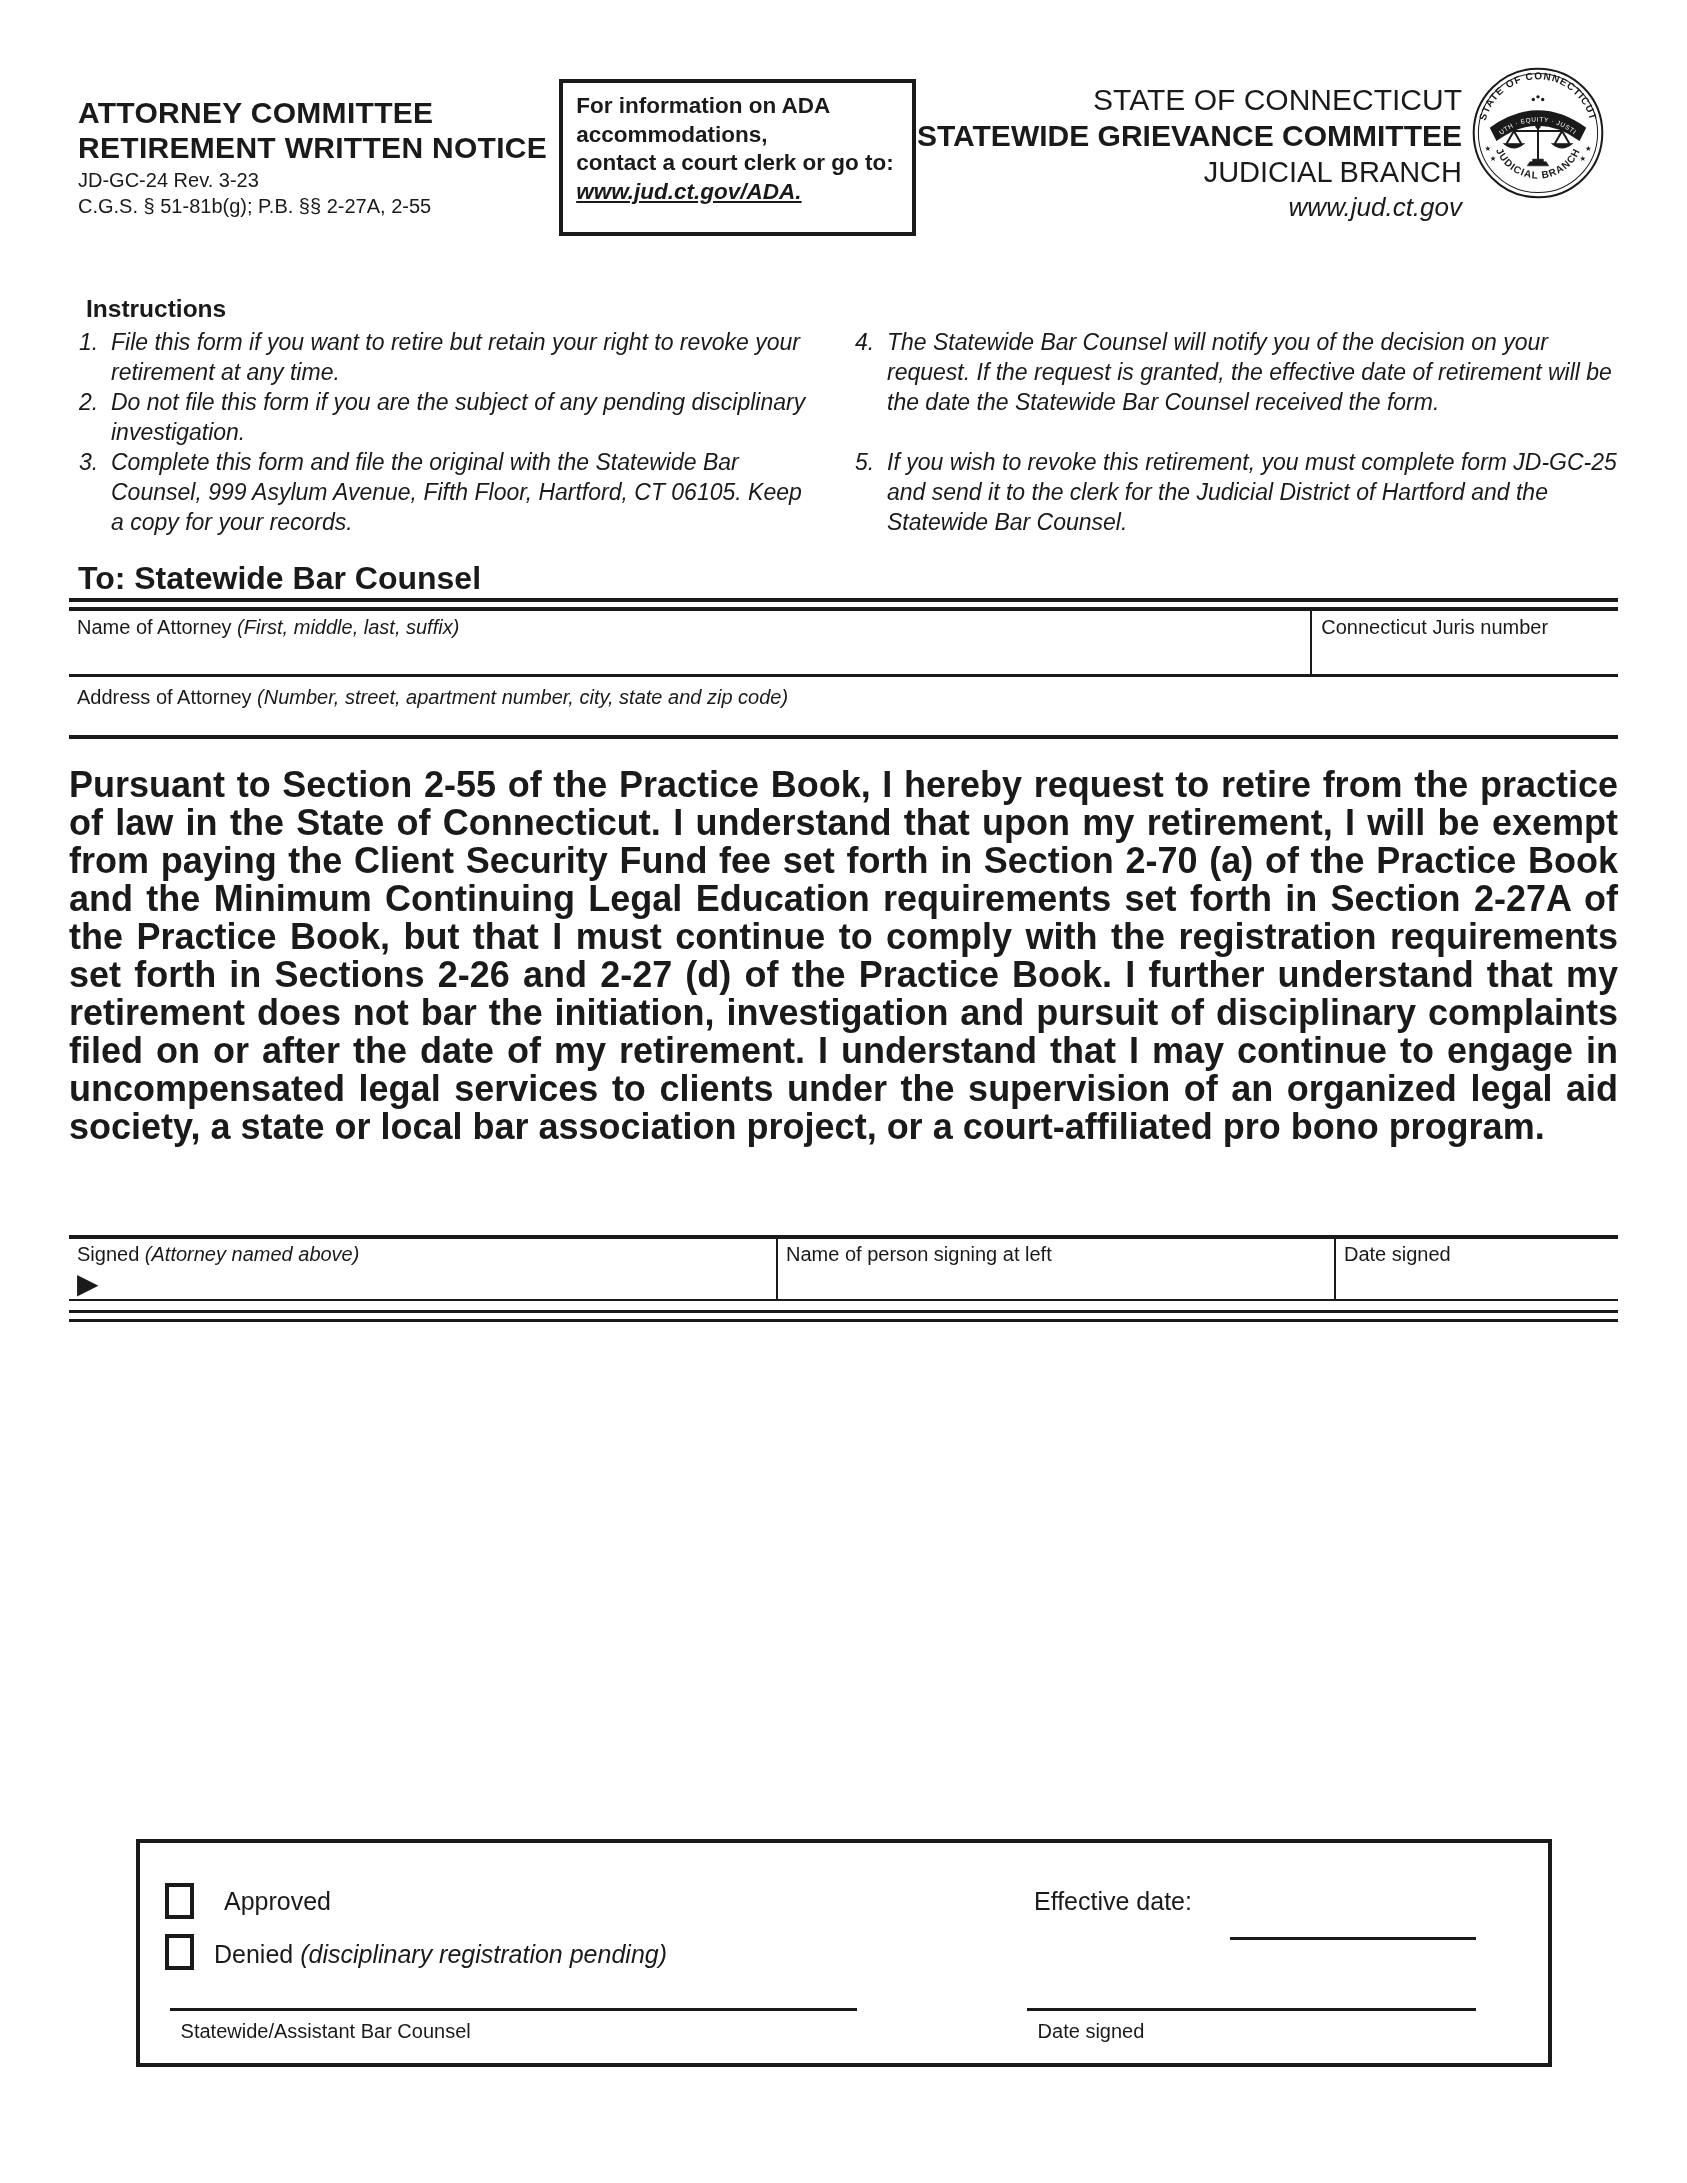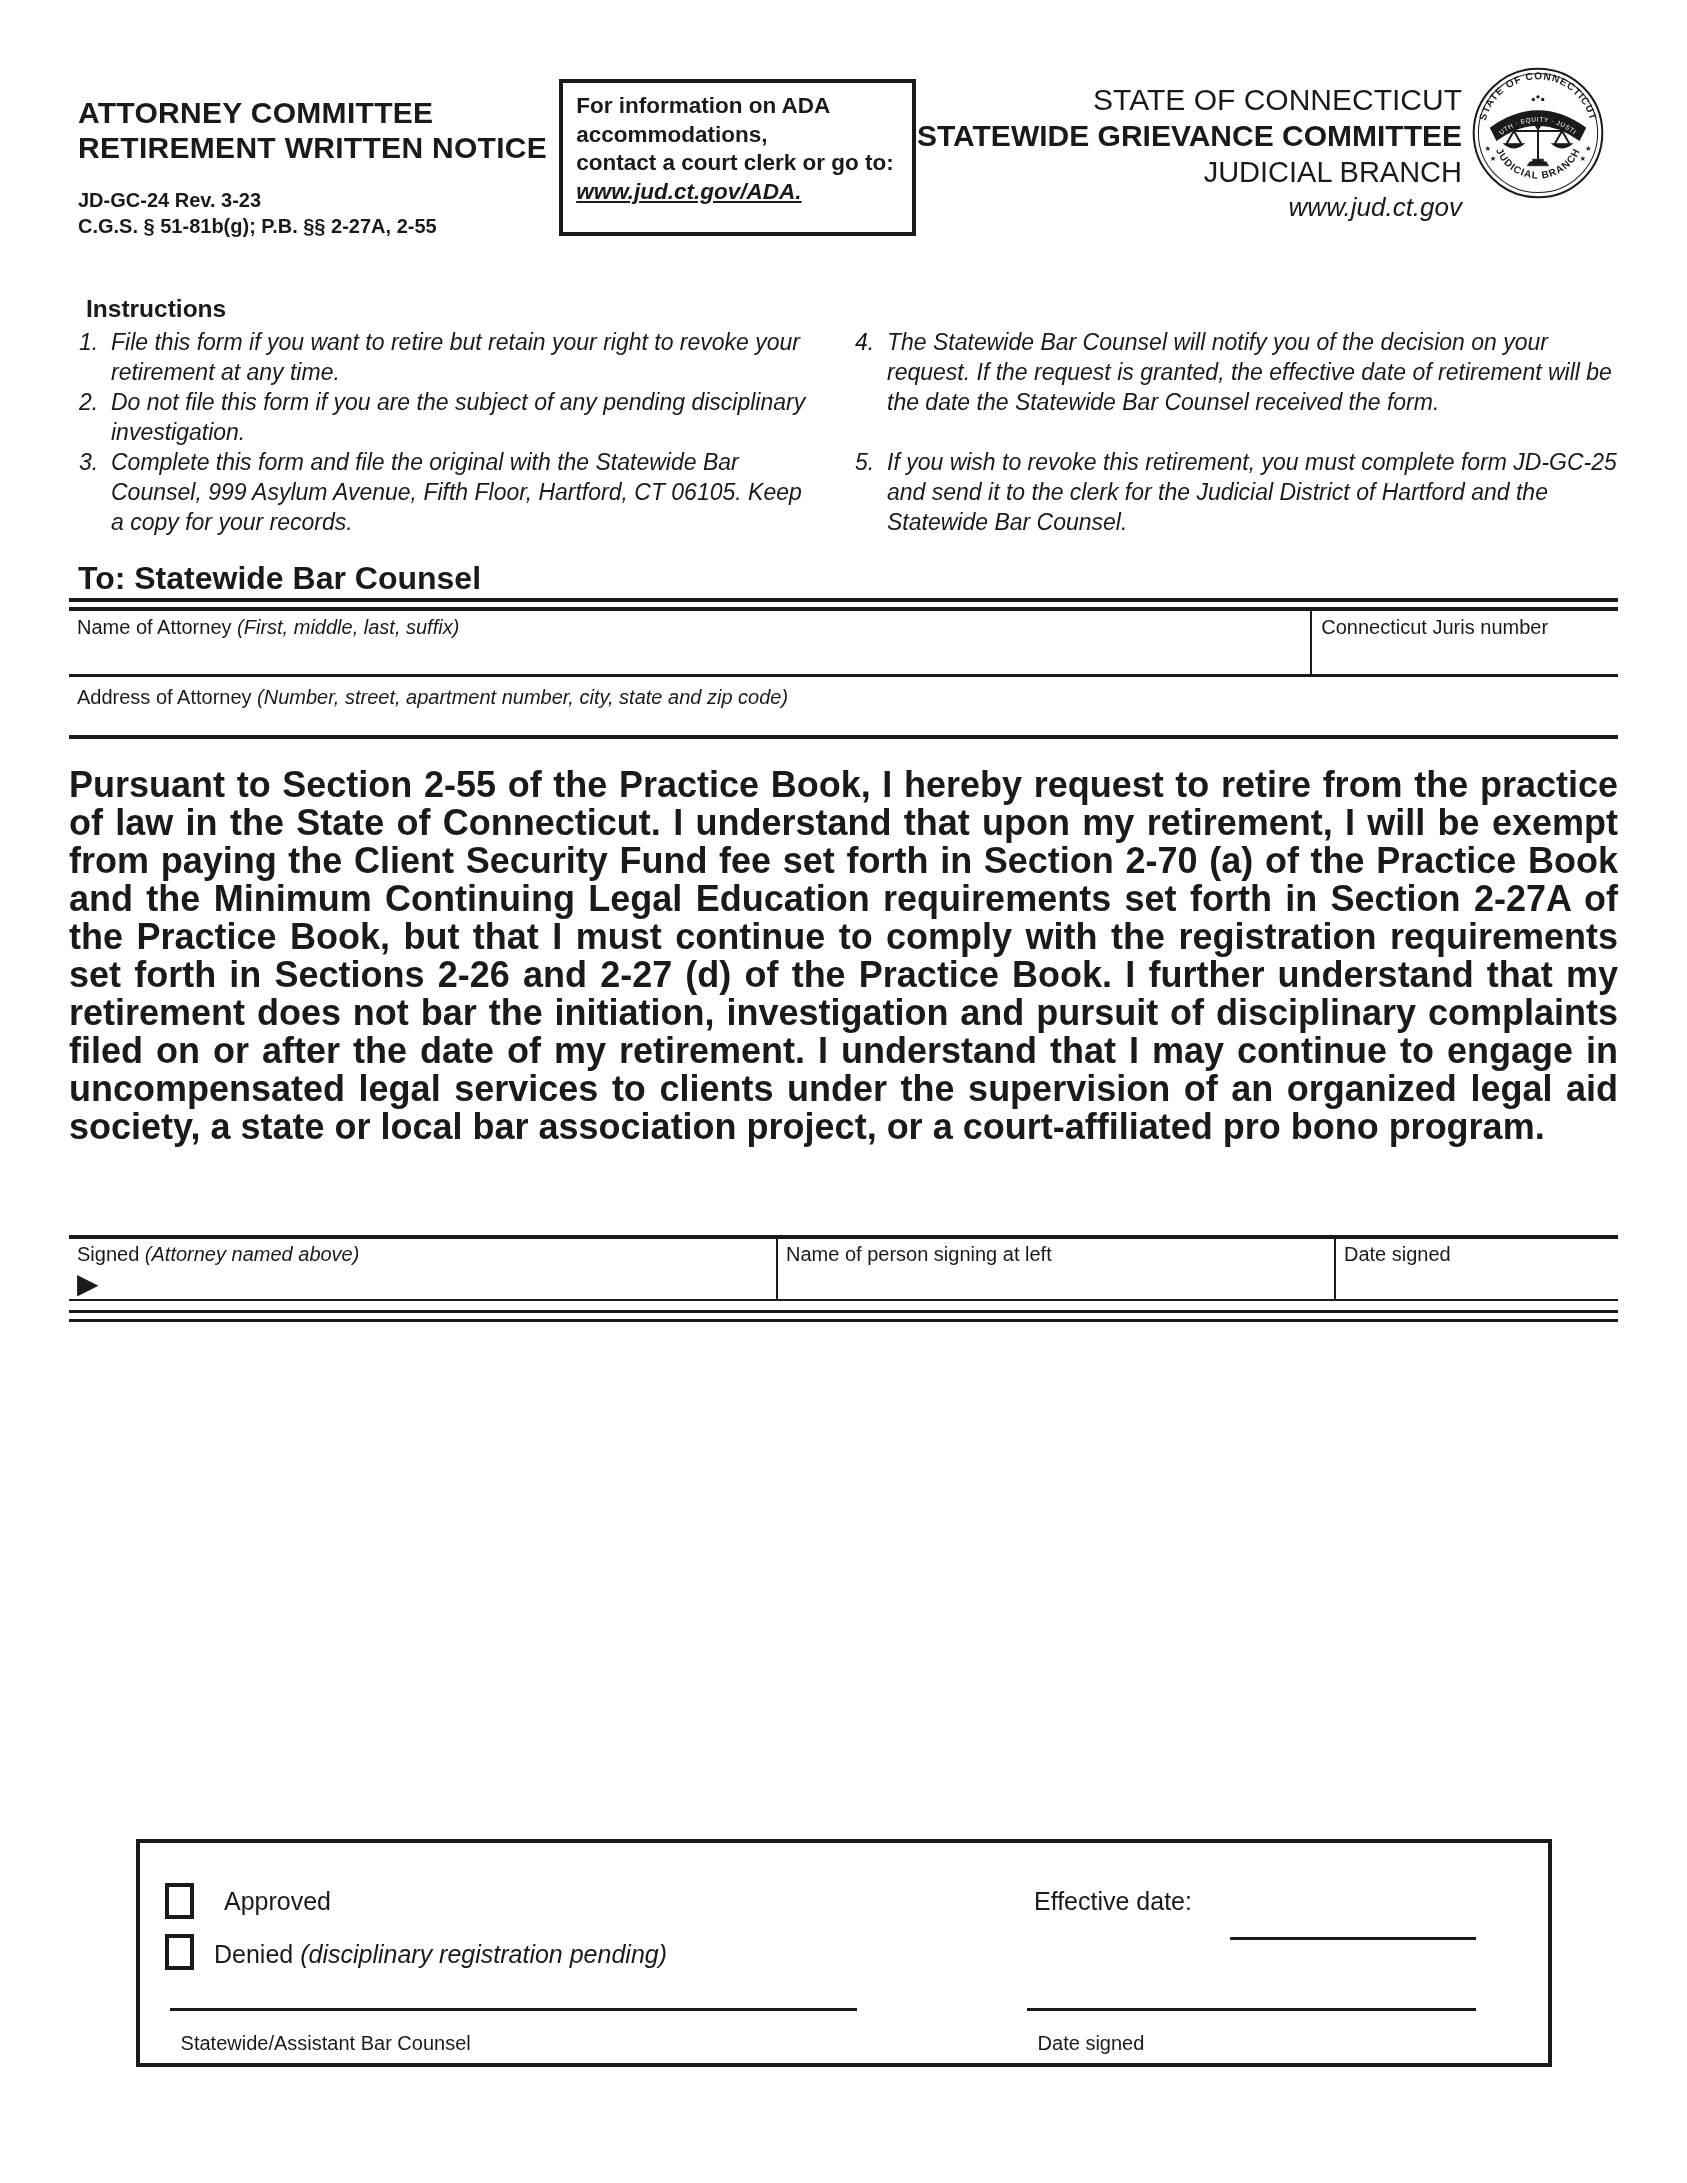--- a/index.html
+++ b/index.html
@@ -10,21 +10,21 @@
     background:#ffffff;
     color:#1a1a1a;
     font-family:"Liberation Sans", sans-serif;
     overflow:hidden;
   }
   .abs { position:absolute; }
 
   
   .hdr-left { left:78px; top:95px; width:483px; }
   .hdr-title { font-weight:bold; font-size:30px; line-height:35px; letter-spacing:0.3px; }
-  .hdr-sub  { font-size:20px; line-height:26px; margin-top:22px;font-weight:bold; }
+  .hdr-sub  { font-size:20px; line-height:26px; margin-top:2px; }
 
   .ada-box {
     left:559px; top:79px; width:357px; height:157px;
     border:4px solid #1a1a1a;
     padding:9.3px 13.2px;
     font-weight:bold; font-size:22.5px; line-height:28.4px;
   }
   .ada-link { font-style:italic; text-decoration:underline; }
 
   .hdr-right { left:913px; top:81px; width:549px; text-align:right; }
@@ -100,21 +100,21 @@
     border:4px solid #1a1a1a; background:#fff;
   }
   .cb1 { left:25px; top:40px; }
   .cb2 { left:25px; top:91px; }
   .apr-lbl { position:absolute; font-size:25px; }
   .lbl-approved { left:74px; top:44px;margin-left:10px; }
   .lbl-denied   { left:74px; top:97px; }
   .lbl-effective { left:894px; top:44px; }
   .eff-line { position:absolute; left:1090px; top:94px; width:246px; border-top:3.3px solid #1a1a1a; }
   .sig-block { position:absolute; top:165px; border-top:3.3px solid #1a1a1a; }
-  .sig-block .under-lbl { font-size:20px; margin-top:21px; padding-left:10.6px; }
+  .sig-block .under-lbl { font-size:20px; margin-top:9px; padding-left:10.6px; }
   .sig-b1 { left:30px;   width:687px; }
   .sig-b2 { left:887px; width:449px; }
 </style>
 </head>
 <body>
 
 <div class="page">
 
   <div class="abs hdr-left">
     <div class="hdr-title">

